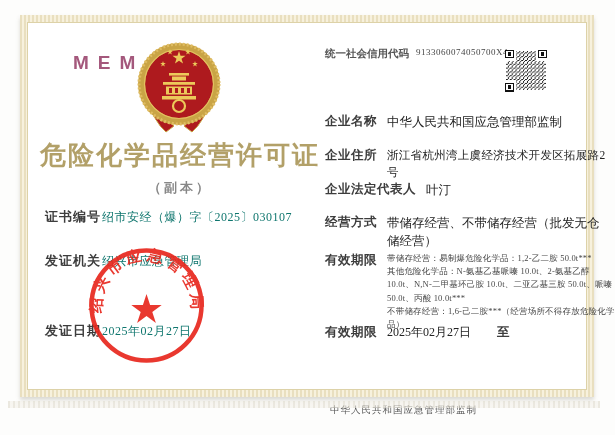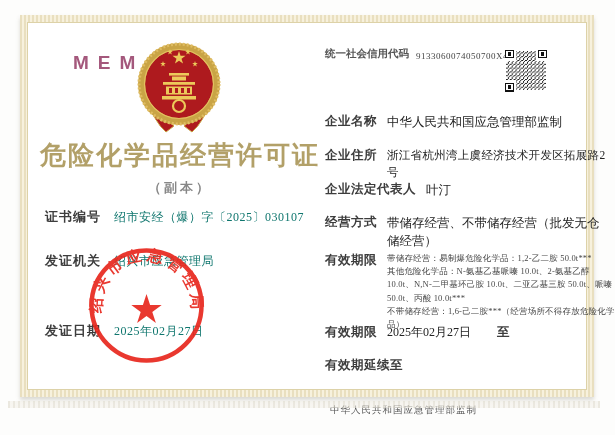--- a/index.html
+++ b/index.html
@@ -32,32 +32,32 @@
   }
   .emblem{left:136px;top:38px;}
   .license-title{
     left:35px;top:138px;width:290px;text-align:center;
     font-size:26px;font-weight:bold;color:#b2a068;letter-spacing:2px;
   }
   .copy-type{
     left:35px;top:179px;width:290px;text-align:center;
     font-size:13px;color:#878787;letter-spacing:3px;font-weight:bold;
   }
-  .lrow{display:flex;align-items:baseline;gap:13px;white-space:nowrap;}
+  .lrow{display:flex;align-items:baseline;gap:1px;white-space:nowrap;}
   .lrow .lbl{
     font-family:"Liberation Sans","DejaVu Sans",sans-serif;
     font-weight:bold;font-size:13px;color:#3d3d3d;letter-spacing:1px;
   }
   .lrow .val{font-size:12px;color:#0f766e;letter-spacing:.5px;}
   .row-certno{left:45px;top:208px;}
   .row-issuer{left:45px;top:252px;}
   .row-date{left:45px;top:322px;}
   .seal{left:84px;top:243px;opacity:.92;}
   
-  .credit{left:325px;top:47px;display:flex;align-items:flex-end;gap:7px;white-space:nowrap;}
+  .credit{left:325px;top:47px;display:flex;align-items:flex-start;gap:7px;white-space:nowrap;}
   .credit .lbl{
     font-family:"Liberation Sans","DejaVu Sans",sans-serif;
     font-weight:bold;font-size:10.5px;color:#555;
   }
   .credit .val{font-size:9px;color:#444;letter-spacing:.5px;}
   .qr{left:505px;top:49px;width:42px;height:43px;}
   .rrow{display:flex;align-items:flex-start;gap:10px;}
   .rrow .lbl{
     font-family:"Liberation Sans","DejaVu Sans",sans-serif;
     font-weight:bold;font-size:12.5px;color:#3d3d3d;white-space:nowrap;letter-spacing:.5px;
@@ -219,20 +219,17 @@
 不带储存经营：1,6-己二胺***（经营场所不得存放危险化学
 品）</span>
   </div>
 
   <div class="abs rrow r-validity">
     <span class="lbl">有效期限</span>
     <span class="val">2025年02月27日</span>
     <span class="lbl to-lbl">至</span>
   </div>
 
-  <div class="abs rrow r-extension">
-    <span class="lbl">有效期延续至</span>
-  </div>
 
   <div class="abs footer-note">中华人民共和国应急管理部监制</div>
 
   <div class="scan-edge"></div>
 </div>
 
 </body></html>

